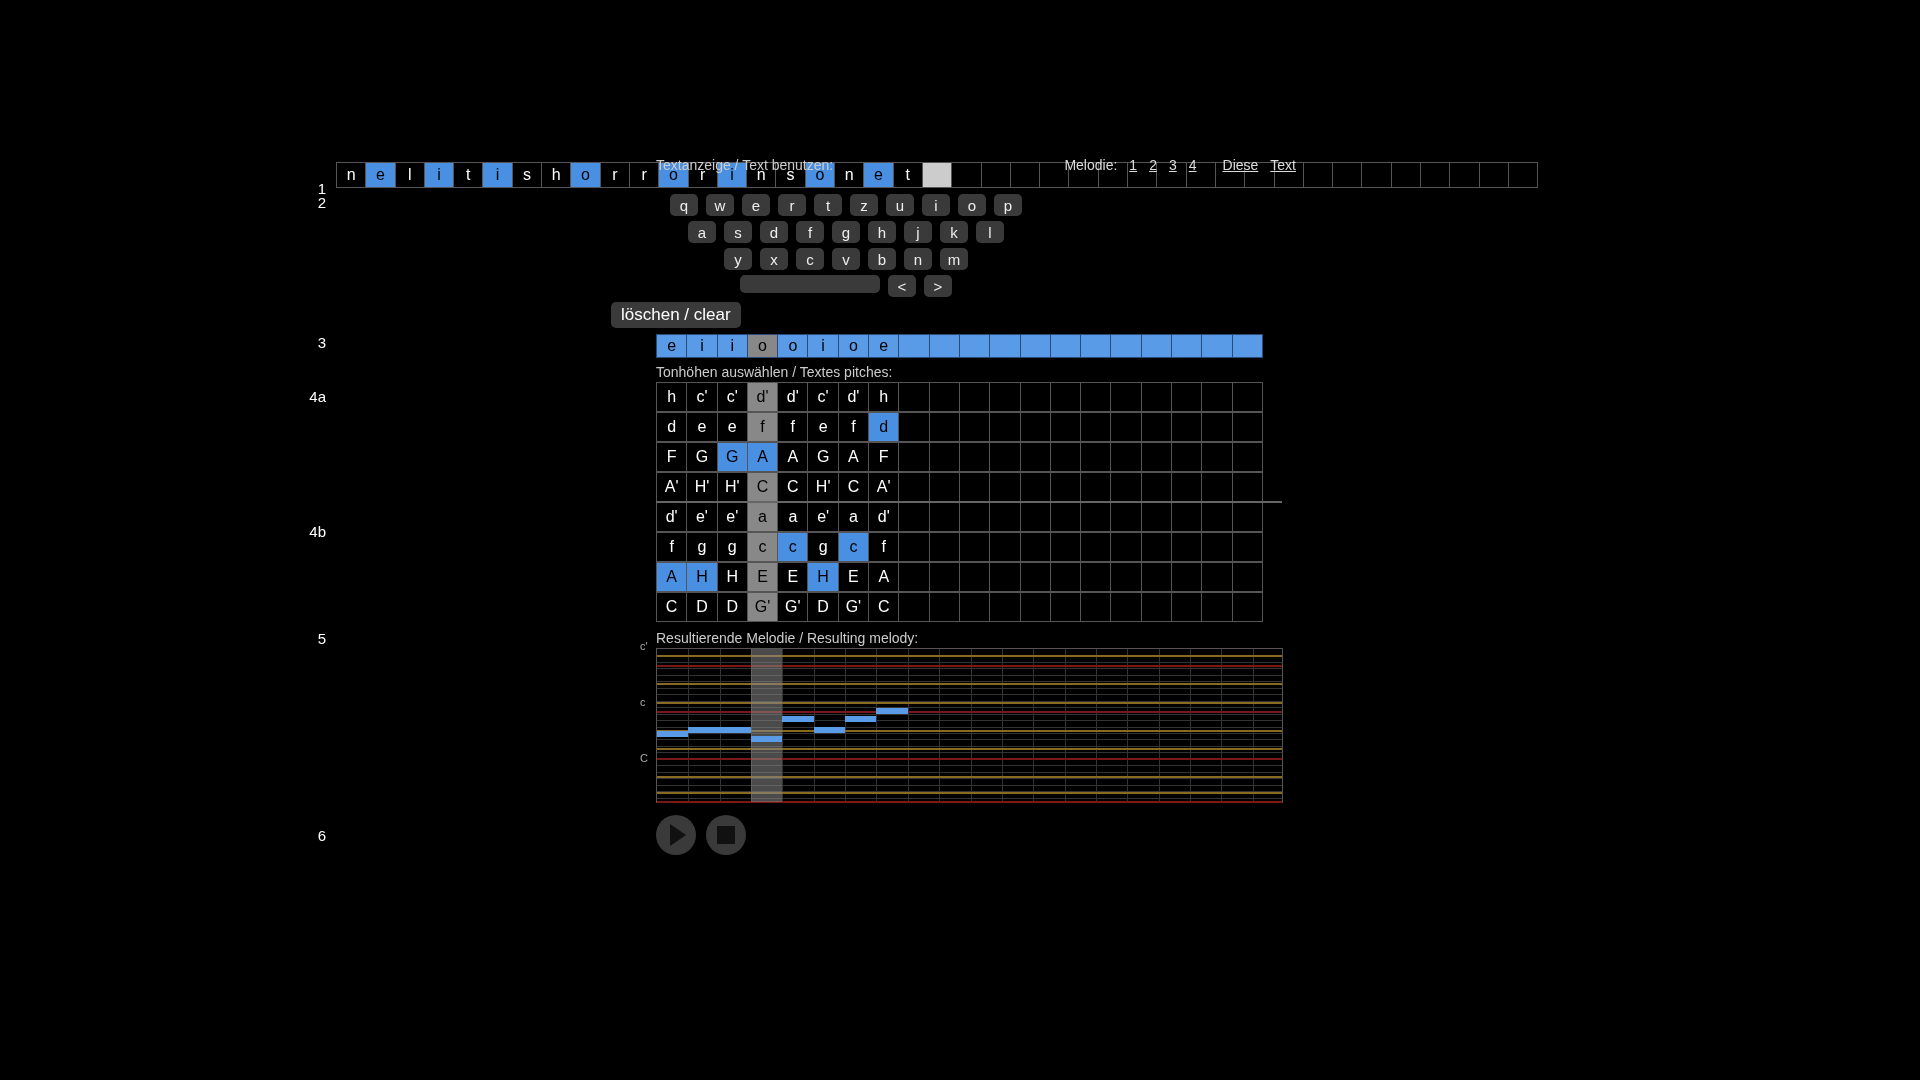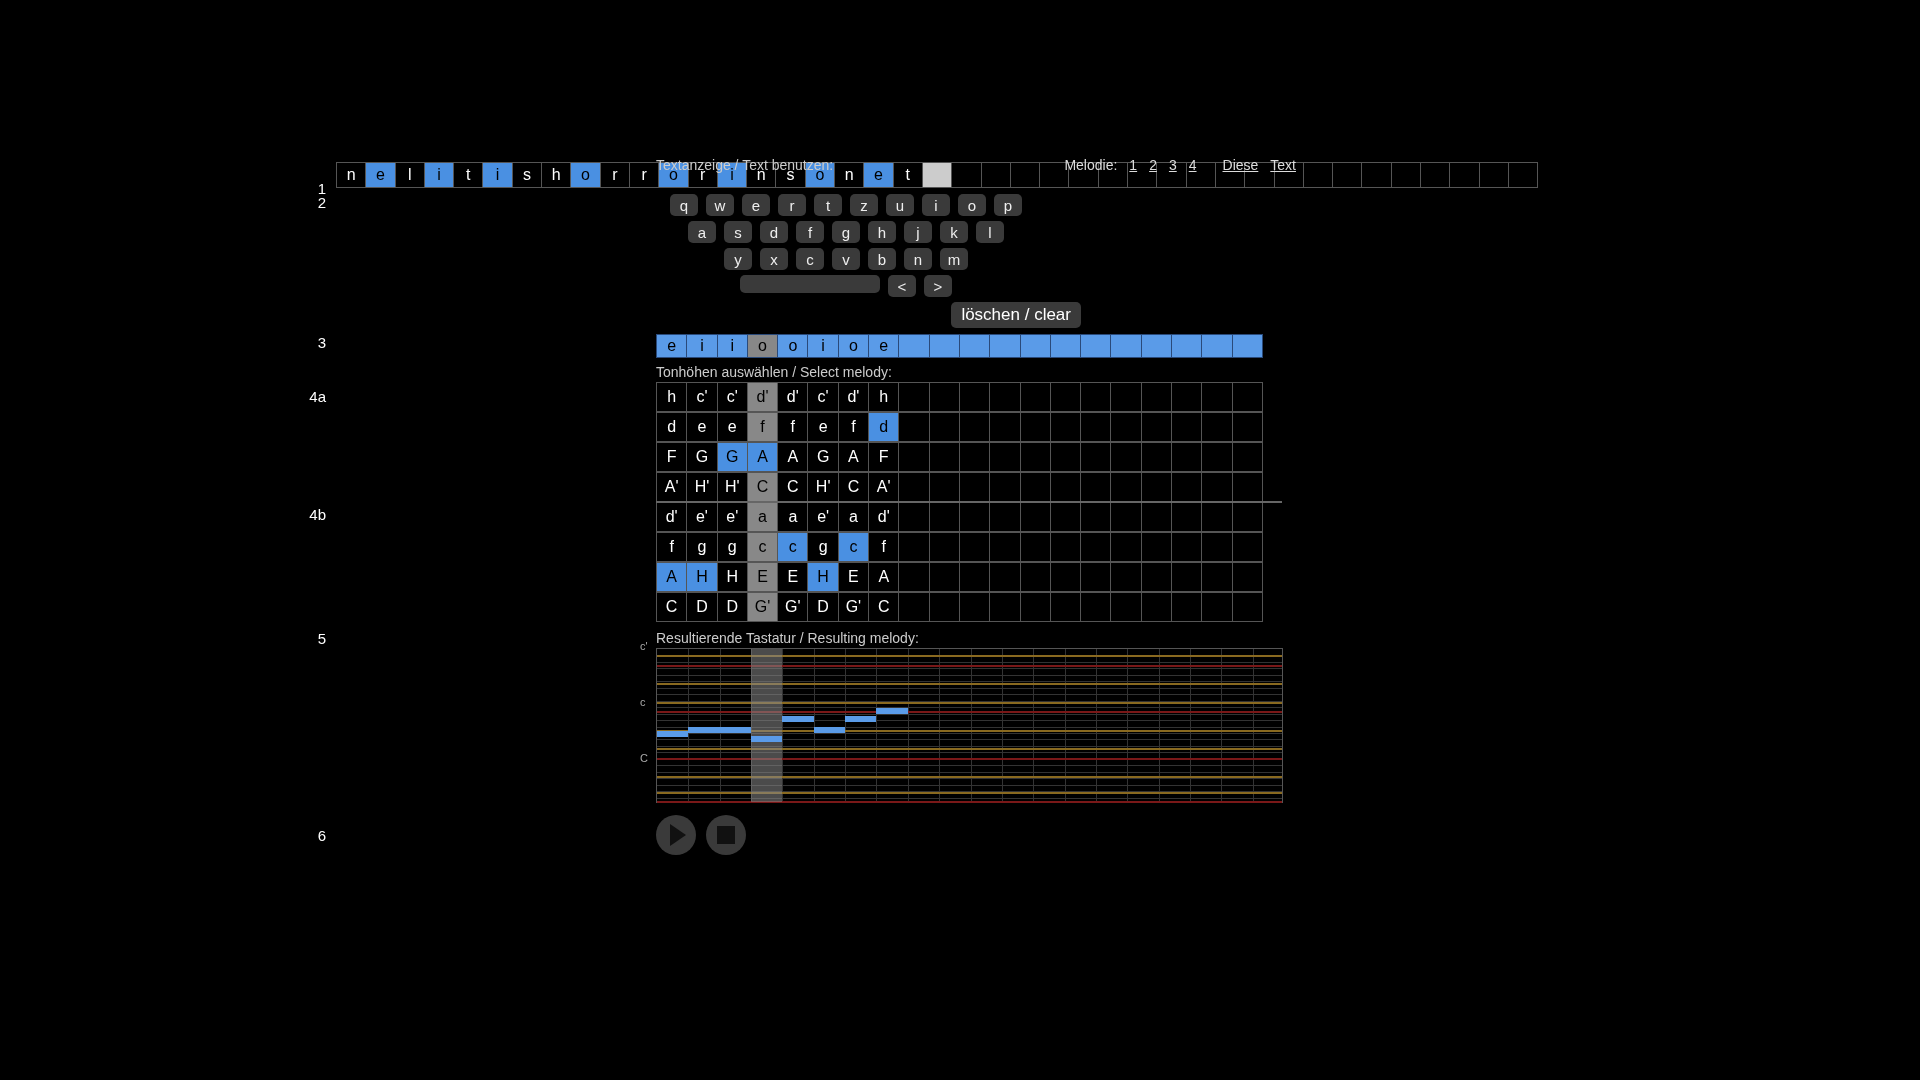--- a/index.html
+++ b/index.html
@@ -114,21 +114,21 @@
   }
   .clearbtn {
     background: #3a3a3a;
     color: #fff;
     font-size: 17px;
     padding: 3px 10px;
     border-radius: 5px;
     cursor: pointer;
     display: inline-block;
   }
-  .kbdrow.center-single { justify-content: flex-end; }
+  .kbdrow.center-single { justify-content: flex-start; }
 
   
   .vowels {
     margin-left: 320px;
     margin-top: 6px;
   }
   .vrow {
     display: flex;
     width: 626px;
   }
@@ -400,23 +400,23 @@
           <div class="vcell"></div>
           <div class="vcell"></div>
           <div class="vcell"></div>
           <div class="vcell"></div>
         </div>
     </div>
   </div>
 
   <div class="row" style="position:relative;">
     <div class="step-label" style="top:24px;">4a</div>
-    <div class="step-label" style="top:142px;">4b</div>
+    <div class="step-label" style="top:159px;">4b</div>
     <div class="pitches">
-      <div class="caption">Tonhöhen auswählen / Select melody:</div>
+      <div class="caption">Tonhöhen auswählen / Textes pitches:</div>
       <div class="pitch-grid" id="pitch-grid">
           <div class="prow">
             <div class="pcell">h</div>
             <div class="pcell">c'</div>
             <div class="pcell">c'</div>
             <div class="pcell grey">d'</div>
             <div class="pcell">d'</div>
             <div class="pcell">c'</div>
             <div class="pcell">d'</div>
             <div class="pcell">h</div>
@@ -588,21 +588,21 @@
             <div class="pcell"></div>
           </div>
           <div class="gap-divider" style="top: 119px;"></div>
         </div>
     </div>
   </div>
 
   <div class="row" style="position:relative;">
     <div class="step-label" style="top:0;">5</div>
     <div class="melody">
-      <div class="caption">Resultierende Tastatur / Resulting melody:</div>
+      <div class="caption">Resultierende Melodie / Resulting melody:</div>
       <div class="roll" id="roll">
           <div class="vline" style="left: 31.35px;"></div>
           <div class="vline" style="left: 62.7px;"></div>
           <div class="vline" style="left: 94.05px;"></div>
           <div class="vline" style="left: 125.4px;"></div>
           <div class="vline" style="left: 156.75px;"></div>
           <div class="vline" style="left: 188.1px;"></div>
           <div class="vline" style="left: 219.45px;"></div>
           <div class="vline" style="left: 250.8px;"></div>
           <div class="vline" style="left: 282.15px;"></div>

